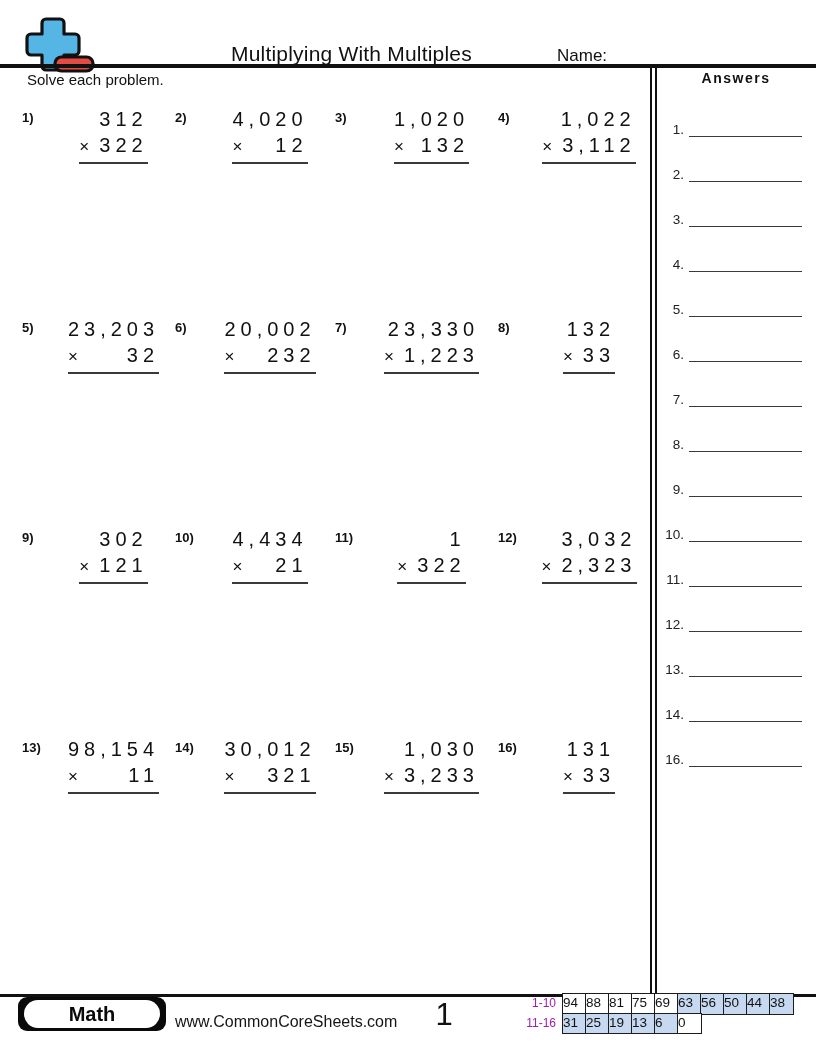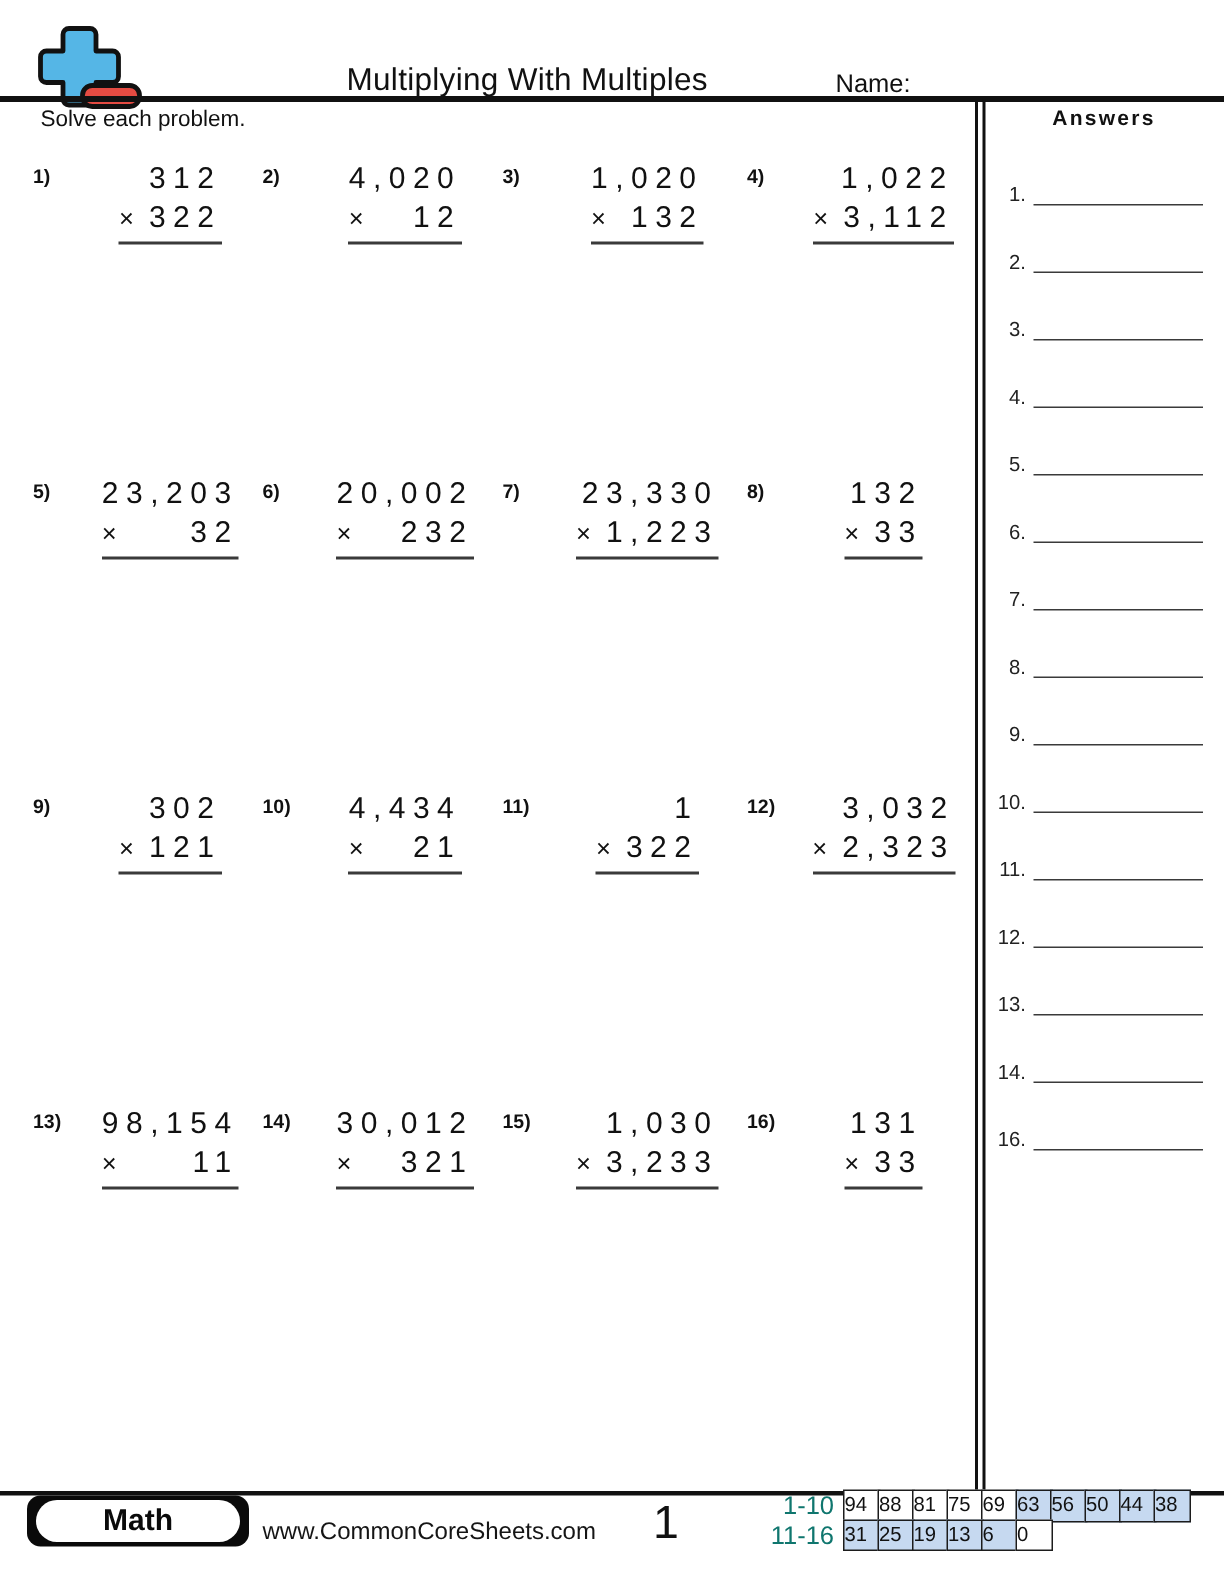--- a/index.html
+++ b/index.html
@@ -74,22 +74,22 @@
     position:absolute; inset:3px 6px; background:#fff; border-radius:16px;
     display:flex; align-items:center; justify-content:center;
     font-size:20px; font-weight:bold; color:#0a0a0a;
   }
   .website { position:absolute; left:175px; top:1013px; font-size:16px; color:#151515; }
   .page-number { position:absolute; left:420px; top:997px; width:48px; text-align:center; font-size:31px; }
 
   .score-grid { position:absolute; left:505px; top:993px; }
   .score-row { display:flex; height:21.5px; }
   .score-label {
-    width:57px; text-align:right; padding-right:6px; font-size:17px;
-    line-height:21.5px; color:#0f766e; flex:none;
+    width:57px; text-align:right; padding-right:6px; font-size:12px;
+    line-height:21.5px; color:#a21caf; flex:none;
   }
   .score-cells { display:flex; }
   .score-cell {
     width:24.6px; border:1.6px solid #1c1c1c; background:#fff;
     font-size:13.5px; line-height:18px; color:#111;
   }
   .score-cell + .score-cell { margin-left:-1.6px; }
   .score-row + .score-row { margin-top:-1.6px; }
   .score-cell.shaded { background:var(--shaded-cell,#c6d9f0); }
 </style>

